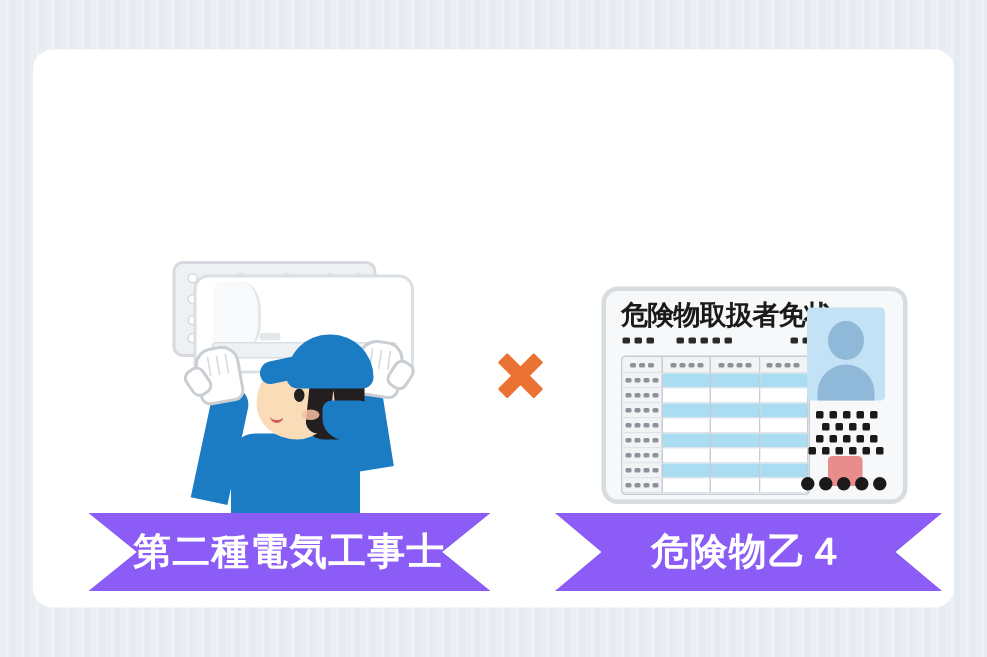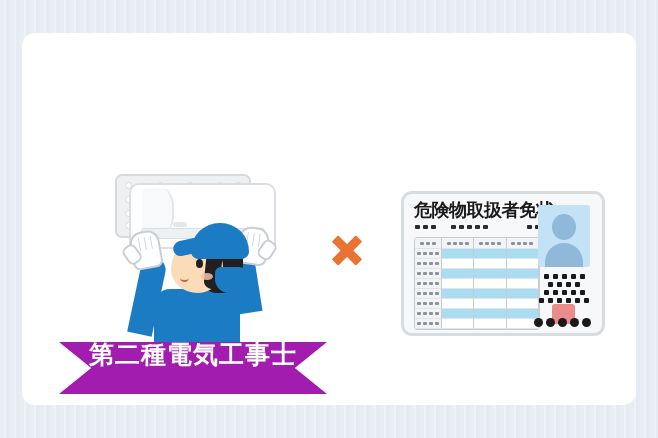--- a/index.html
+++ b/index.html
@@ -58,24 +58,25 @@
     background: #ea7232;
     border-radius: 1px;
   }
   #xmark .bar.a { transform: rotate(45deg); }
   #xmark .bar.b { transform: rotate(-45deg); }
 
   
   .banner {
     position: absolute;
     height: 52px;
-    background: #a21caf;
+    background: #8b5cf6;
     -webkit-clip-path: polygon(0 0, 12% 50%, 0 100%, 100% 100%, 88% 50%, 100% 0);
     clip-path: polygon(0 0, 12% 50%, 0 100%, 100% 100%, 88% 50%, 100% 0);
     display: flex;
+    align-items: center;
     justify-content: center;
   }
   .banner-label {
     color: #ffffff;
     font-weight: bold;
     font-size: 25px;
     letter-spacing: 1px;
     line-height: 1;
     white-space: nowrap;
     text-align: center;
@@ -703,15 +704,18 @@
             <span class="d"></span>
         </div>
 
       </div>
     </div>
 
     <div class="banner" id="banner-left">
       <span class="banner-label">第二種電気工事士</span>
     </div>
 
+    <div class="banner" id="banner-right">
+      <span class="banner-label">危険物乙４</span>
+    </div>
 
   </div>
 </div>
 
 </body></html>

